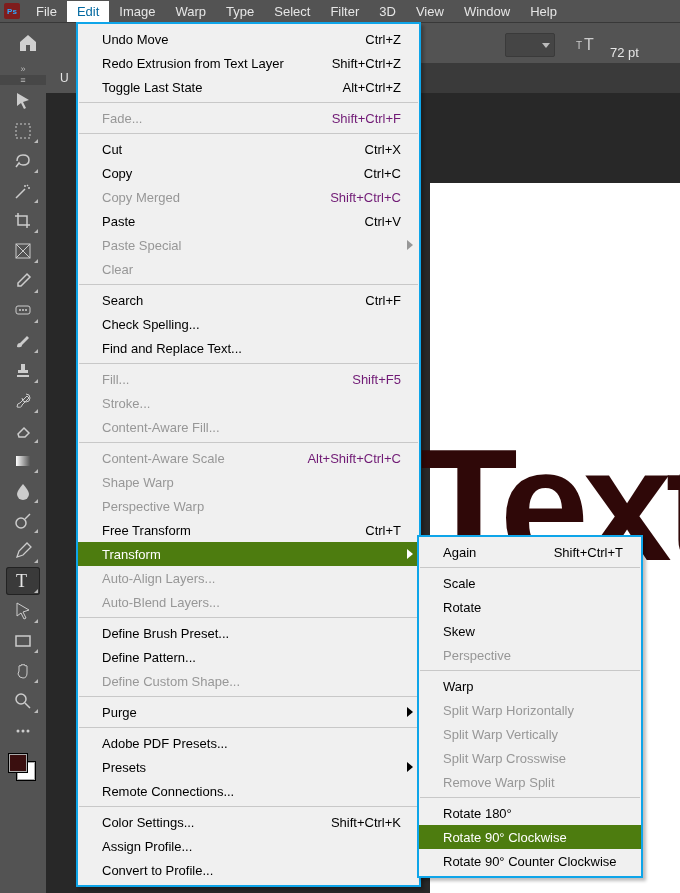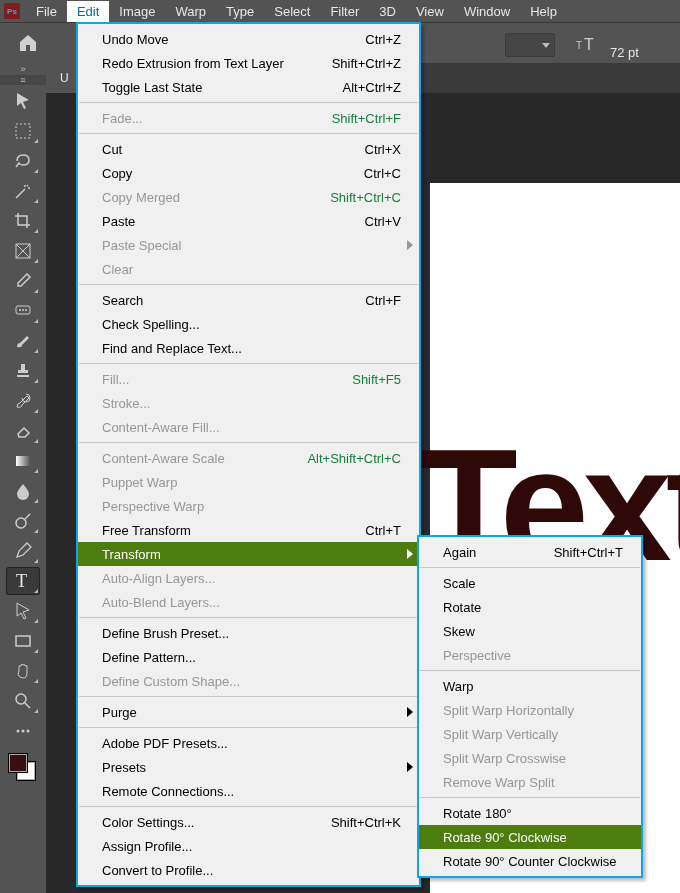--- a/index.html
+++ b/index.html
@@ -29,21 +29,21 @@
   .doctab{background:#535353;padding:0 14px;display:flex;align-items:center;color:#e6e6e6;font-size:12px;border-right:1px solid #2a2a2a}
   .canvaswrap{position:absolute;left:0;top:30px;right:0;bottom:0;background:#282828;overflow:hidden}
   .canvas{position:absolute;left:384px;top:90px;width:600px;height:800px;background:#fff}
   .canvas-text{position:absolute;left:-10px;top:230px;font-size:160px;font-weight:800;letter-spacing:-6px;color:#2f0808;font-family:Arial,Helvetica,sans-serif}
   
   .menu{position:absolute;background:#f0f0f0;border:2px solid #0ea5e9;box-shadow:3px 3px 3px rgba(0,0,0,.25);color:#000;padding:3px 0}
   .menu .item{height:24px;display:flex;align-items:center;padding:0 18px 0 24px;white-space:nowrap;position:relative}
   .menu .item .lbl{flex:1}
   .menu .item .sc{margin-left:30px;color:#000}
   .menu .item.disabled{color:#979797}
-  .menu .item.disabled .sc{color:#15803d}
+  .menu .item.disabled .sc{color:#701a75}
   .menu .item.hl{background:#4d7c0f;color:#fff}
   .menu .sep{height:1px;background:#c8c8c8;margin:3px 1px}
   .menu .sub-ar{position:absolute;right:6px;top:50%;transform:translateY(-50%);width:0;height:0;border-top:5px solid transparent;border-bottom:5px solid transparent;border-left:6px solid #000}
   .menu .item.hl .sub-ar{border-left-color:#fff}
   .menu .item.disabled .sub-ar{border-left-color:#979797}
   .edit-menu{left:76px;top:22px;width:341px}
   .sub-menu{left:417px;top:535px;width:222px}
   .chev{width:0;height:0;border-left:4px solid transparent;border-right:4px solid transparent;border-top:5px solid #bbb}
   svg{display:block}
 </style>
@@ -315,21 +315,21 @@
     </div>
     <div class="item disabled">
       <span class="lbl">Content-Aware Fill...</span>
     </div>
     <div class="sep"></div>
     <div class="item disabled">
       <span class="lbl">Content-Aware Scale</span>
       <span class="sc">Alt+Shift+Ctrl+C</span>
     </div>
     <div class="item disabled">
-      <span class="lbl">Puppet Warp</span>
+      <span class="lbl">Shape Warp</span>
     </div>
     <div class="item disabled">
       <span class="lbl">Perspective Warp</span>
     </div>
     <div class="item">
       <span class="lbl">Free Transform</span>
       <span class="sc">Ctrl+T</span>
     </div>
     <div class="item hl">
       <span class="lbl">Transform</span>

